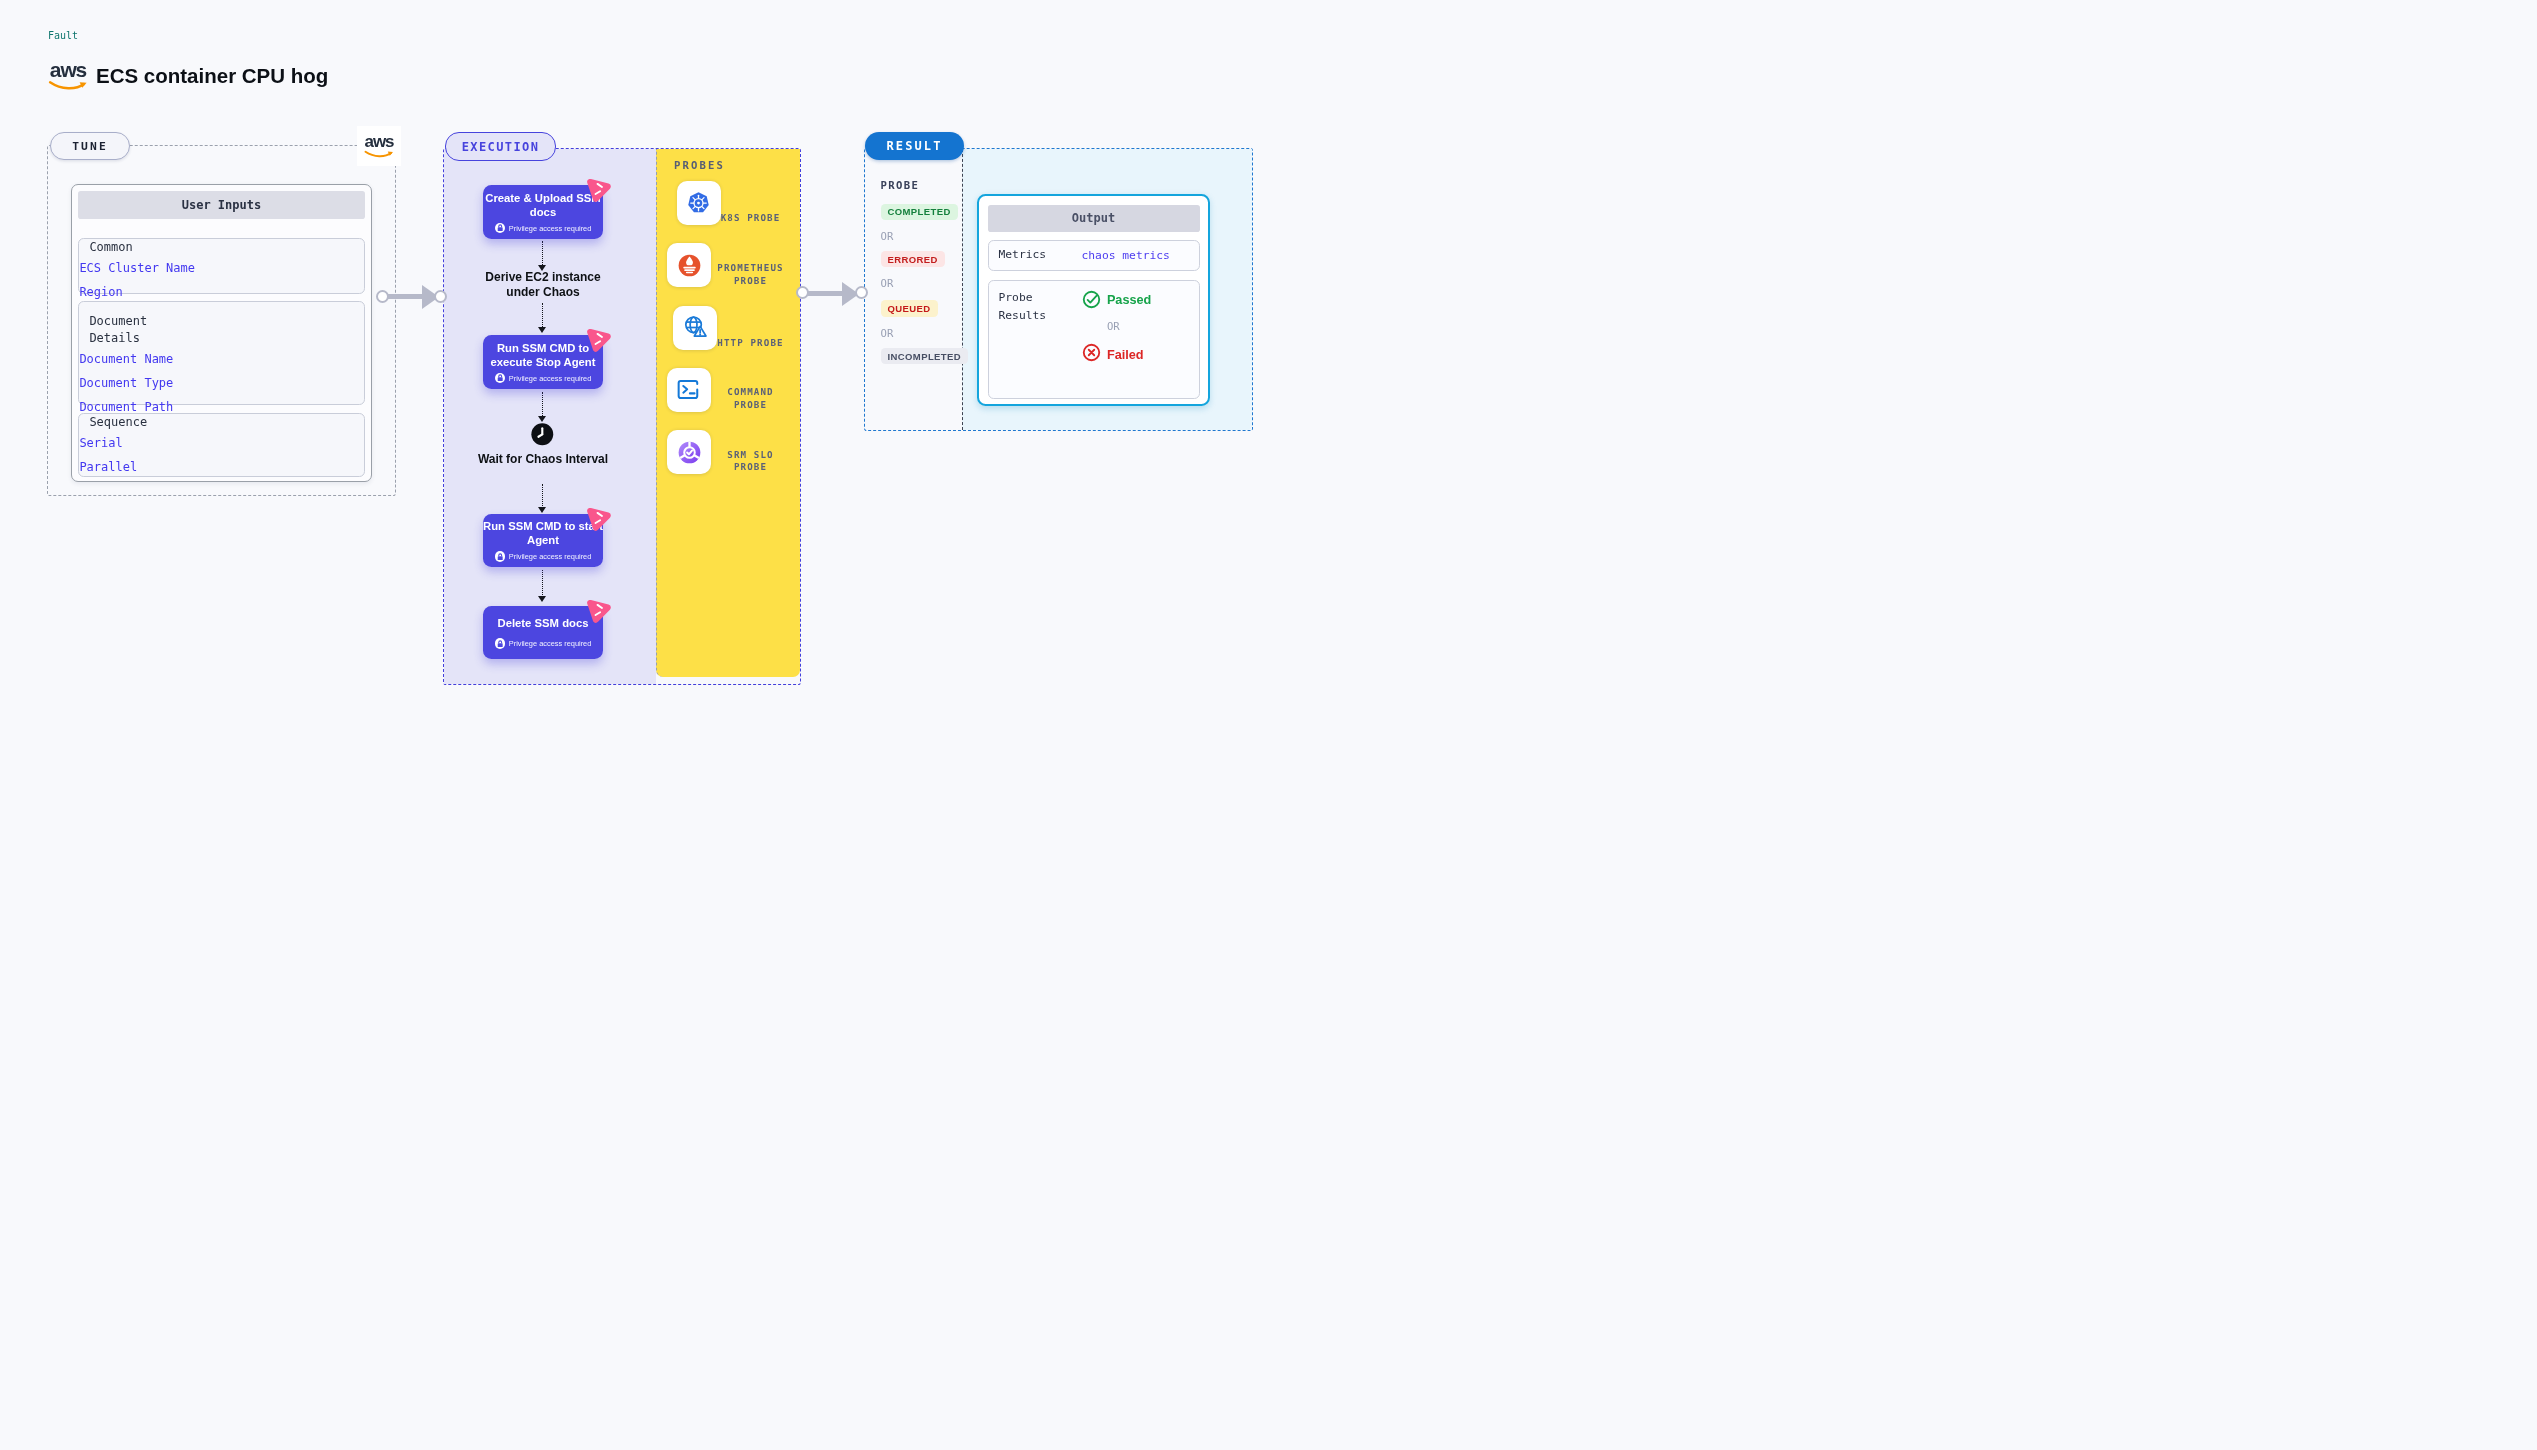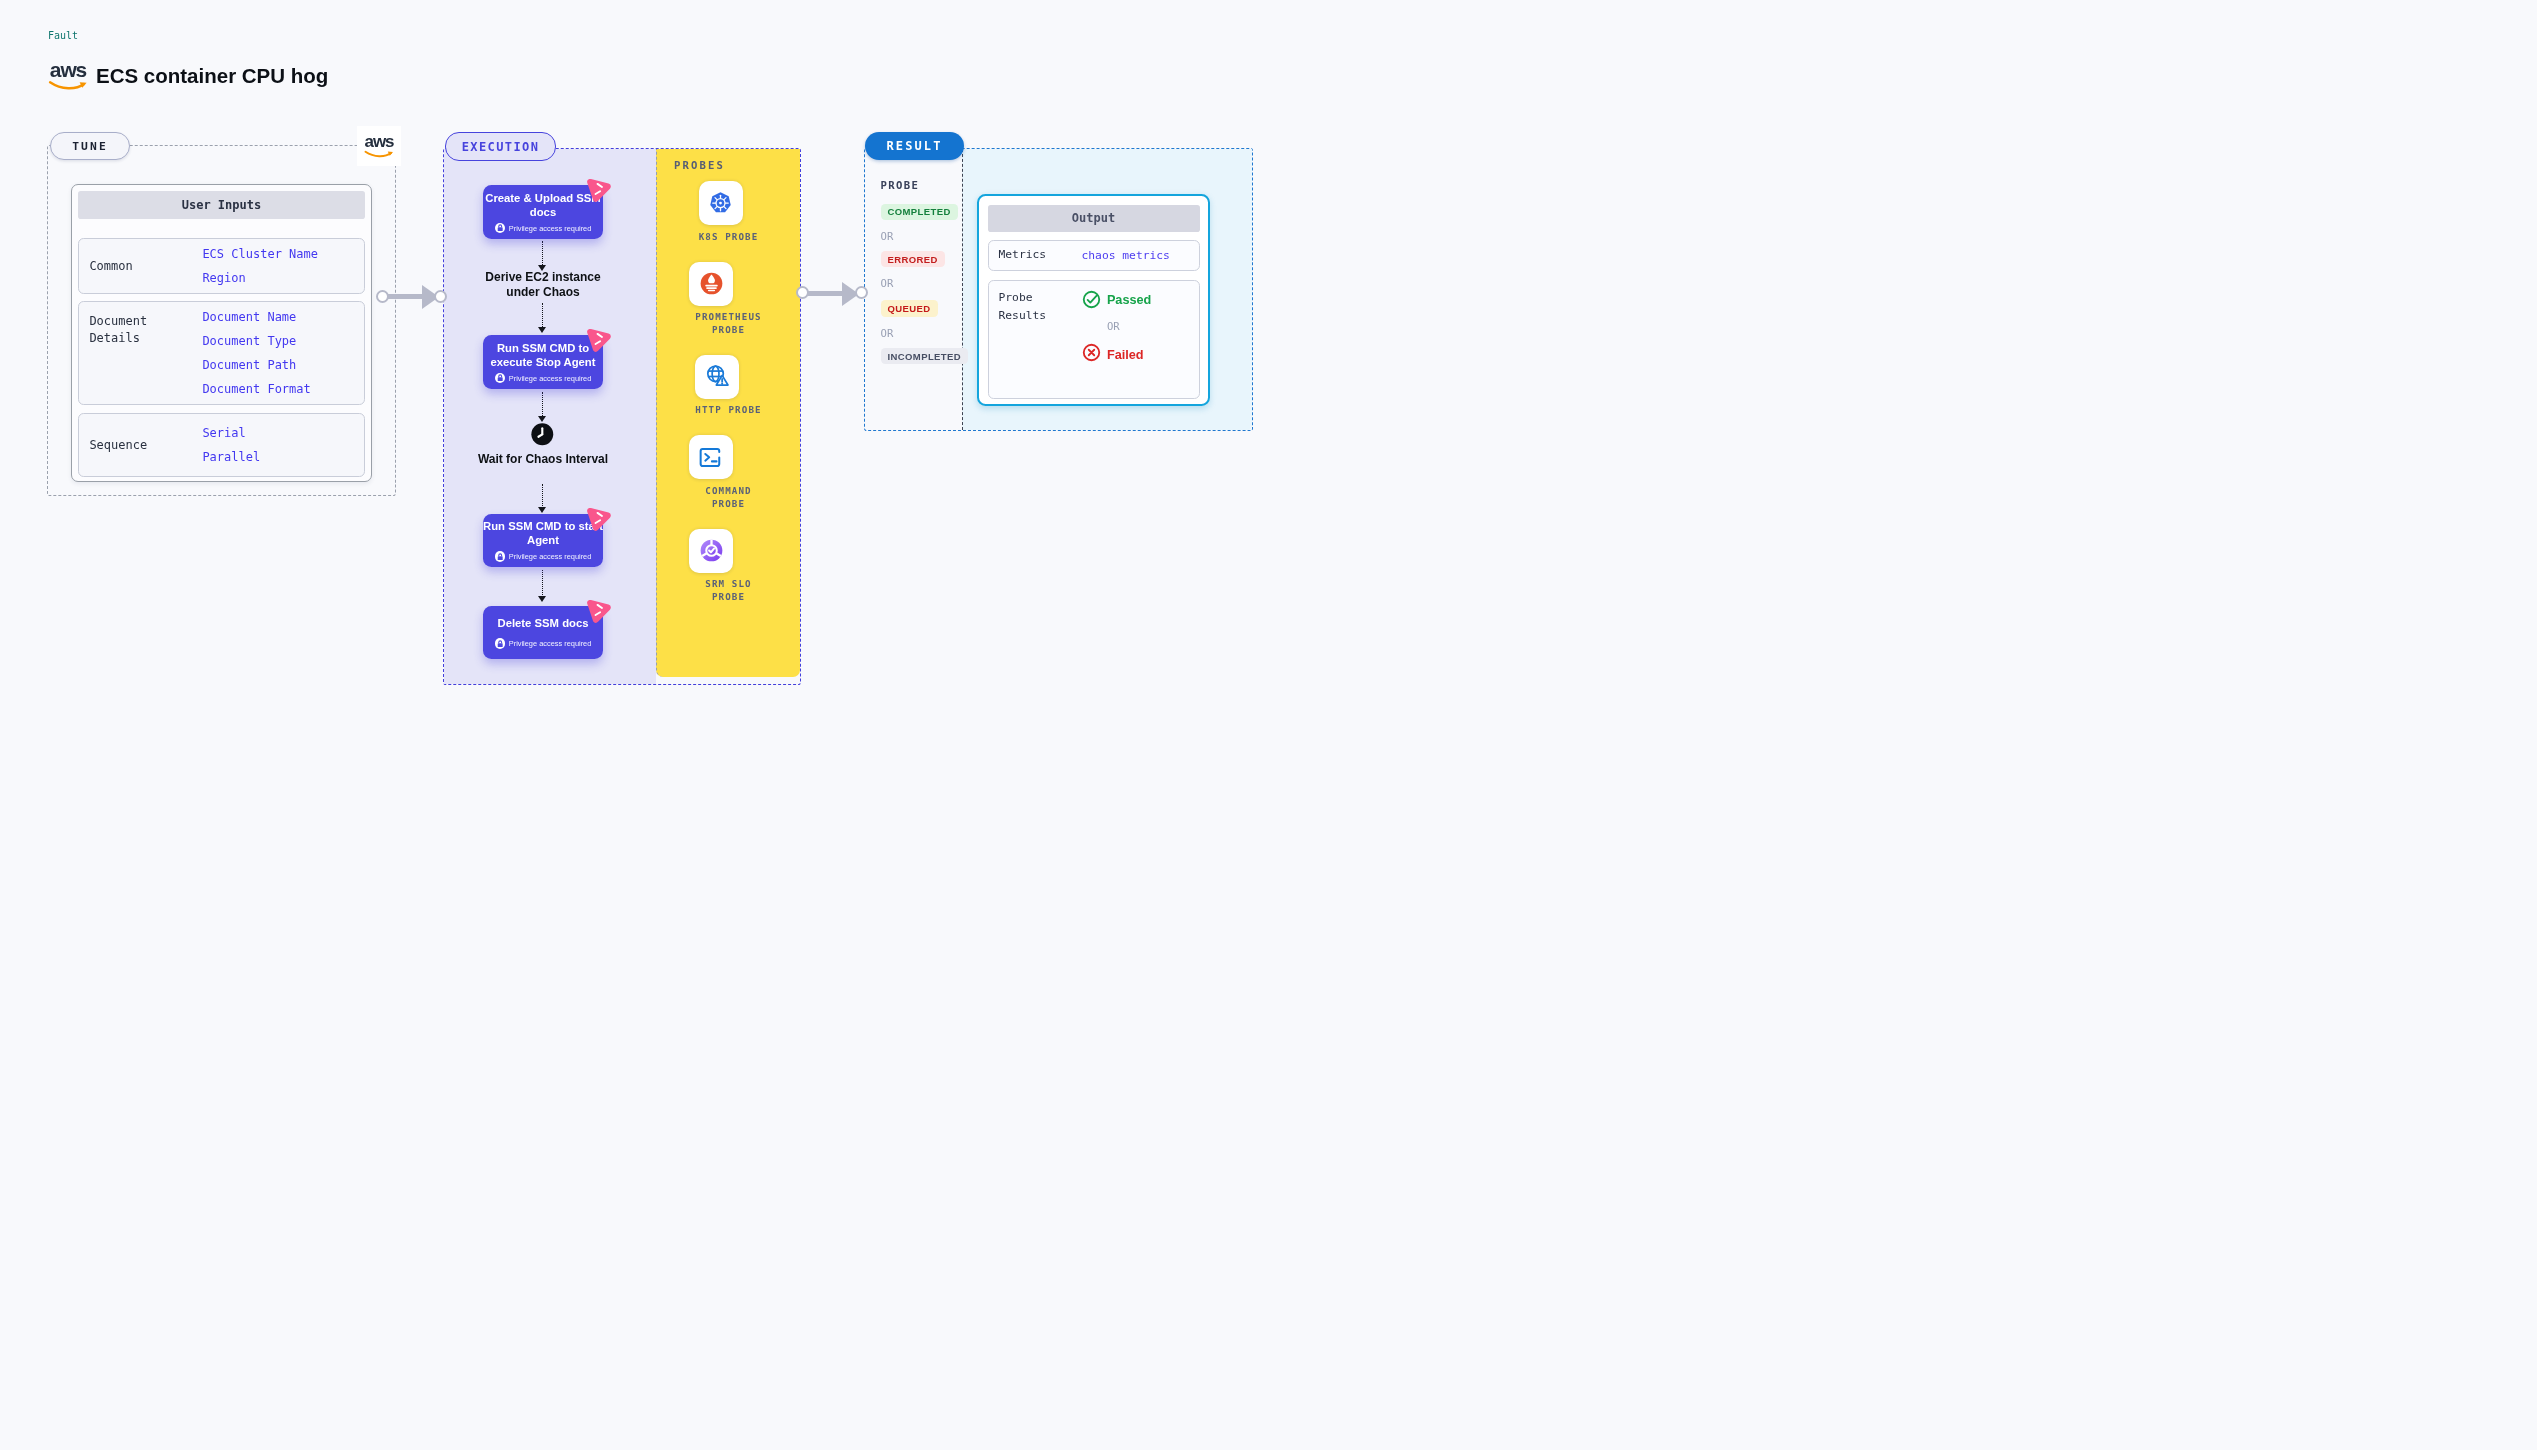--- a/index.html
+++ b/index.html
@@ -22,21 +22,21 @@
         color:#4743dd;font-size:12px;letter-spacing:1.4px;}
   .pill-result{left:865px;top:132px;width:99px;height:28px;background:#1474d0;border:none;
         color:#ffffff;font-size:12px;letter-spacing:2.1px;box-shadow:0 1.4px 3.5px rgba(15,80,160,.3);}
 
   
   .inputs-card{position:absolute;left:71px;top:184px;width:299px;height:296px;background:#fcfcfe;
         border:1.4px solid #9aa0a8;border-radius:7px;box-shadow:0 1.4px 4.2px rgba(40,50,90,.08);}
   .inputs-header{position:absolute;left:6.4px;right:6.4px;top:6.4px;height:28px;background:#dcdde6;border-radius:2.8px;
         display:flex;align-items:center;justify-content:center;
         font-family:"DejaVu Sans Mono",monospace;font-weight:bold;font-size:12px;color:#2b3244;}
-  .grp{position:absolute;left:6.4px;width:285px;border:1.1px solid #c9cdd9;border-radius:5.6px;background:#f6f7fb;display:flex;}
+  .grp{position:absolute;left:6.4px;width:285px;border:1.1px solid #c9cdd9;border-radius:5.6px;background:#f6f7fb;display:flex;flex-direction:column;}
   .grp-label{width:113px;padding-left:10px;font-family:"DejaVu Sans Mono",monospace;font-size:12px;line-height:17px;
         color:#2a3140;display:flex;flex-direction:column;justify-content:center;}
   .grp-label.top{justify-content:flex-start;padding-top:11.3px;}
   .grp-vals{flex:1;display:flex;flex-direction:column;justify-content:center;
         font-family:"DejaVu Sans Mono",monospace;font-size:12px;line-height:24px;color:#4338f0;}
 
   
   .step{position:absolute;left:483px;width:120px;background:#4c46e0;border-radius:8.5px;
         box-shadow:0 5px 10px rgba(70,64,220,.3);color:#fff;display:flex;flex-direction:column;
         align-items:center;justify-content:center;text-align:center;z-index:3;}
@@ -50,21 +50,21 @@
         border-right:4.2px solid transparent;border-top:6.4px solid #14161c;}
   .note{position:absolute;left:469px;width:148px;text-align:center;
         font:bold 12px/15px "Liberation Sans",sans-serif;color:#0d1014;}
 
   
   .probes-panel{position:absolute;left:212px;right:0;top:0;bottom:7px;background:#fde047;
         border-left:1.4px dashed #9aa0ab;border-radius:0 0 7px 7px;}
   .probes-label{position:absolute;left:17px;top:10px;font-family:"DejaVu Sans Mono",monospace;
         font-weight:bold;font-size:10.6px;letter-spacing:2.1px;color:#565d75;}
   .probe-list{position:absolute;left:0;right:0;top:32px;display:flex;flex-direction:column;align-items:center;gap:18.3px;}
-  .probe-item{display:flex;flex-direction:column;align-items:flex-start;}
+  .probe-item{display:flex;flex-direction:row;align-items:flex-end;}
   .picon{width:44px;height:44px;background:#fff;border-radius:10px;box-shadow:0 0.7px 3.5px rgba(25,35,70,.14);
         display:flex;align-items:center;justify-content:center;}
   .plabel{margin-top:5.6px;font-family:"DejaVu Sans Mono",monospace;font-weight:bold;font-size:9.2px;
         line-height:12.7px;letter-spacing:1.1px;color:#5a6178;text-align:center;max-width:79px;}
 
   
   .cyan-area{position:absolute;left:97px;top:0;right:0;bottom:0;background:#e8f5fc;
         border-left:1.1px dashed #3d4452;border-radius:0 0 4.2px 0;}
   .status-col{position:absolute;left:15.5px;top:30px;display:flex;flex-direction:column;align-items:flex-start;}
   .status-title{font-family:"DejaVu Sans Mono",monospace;font-weight:bold;font-size:10.6px;

